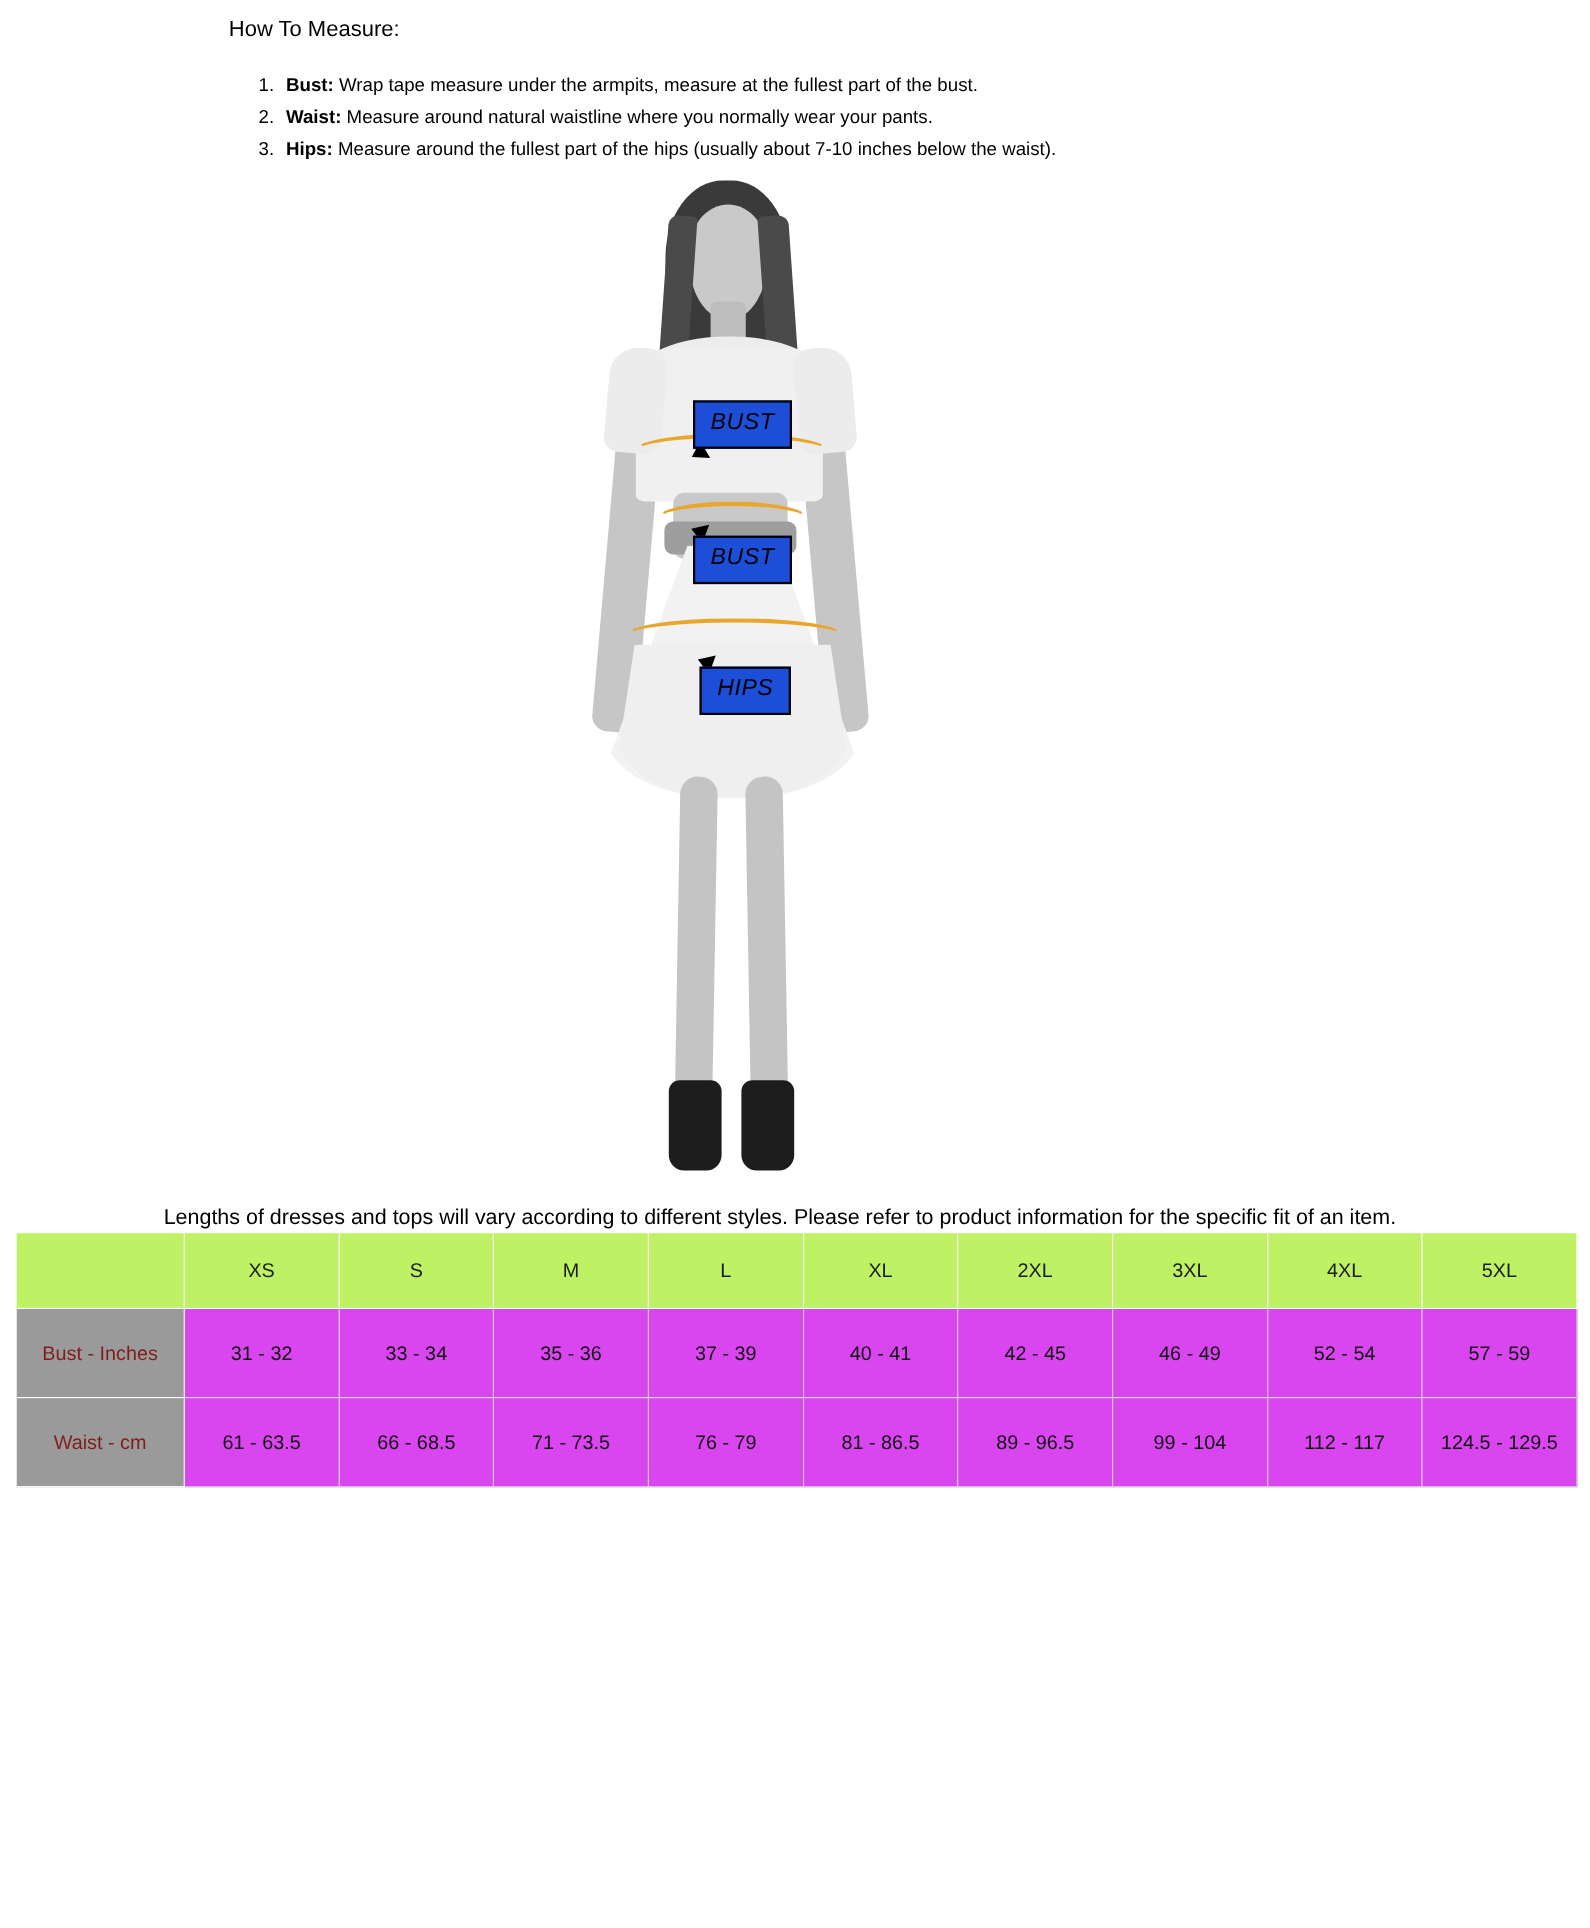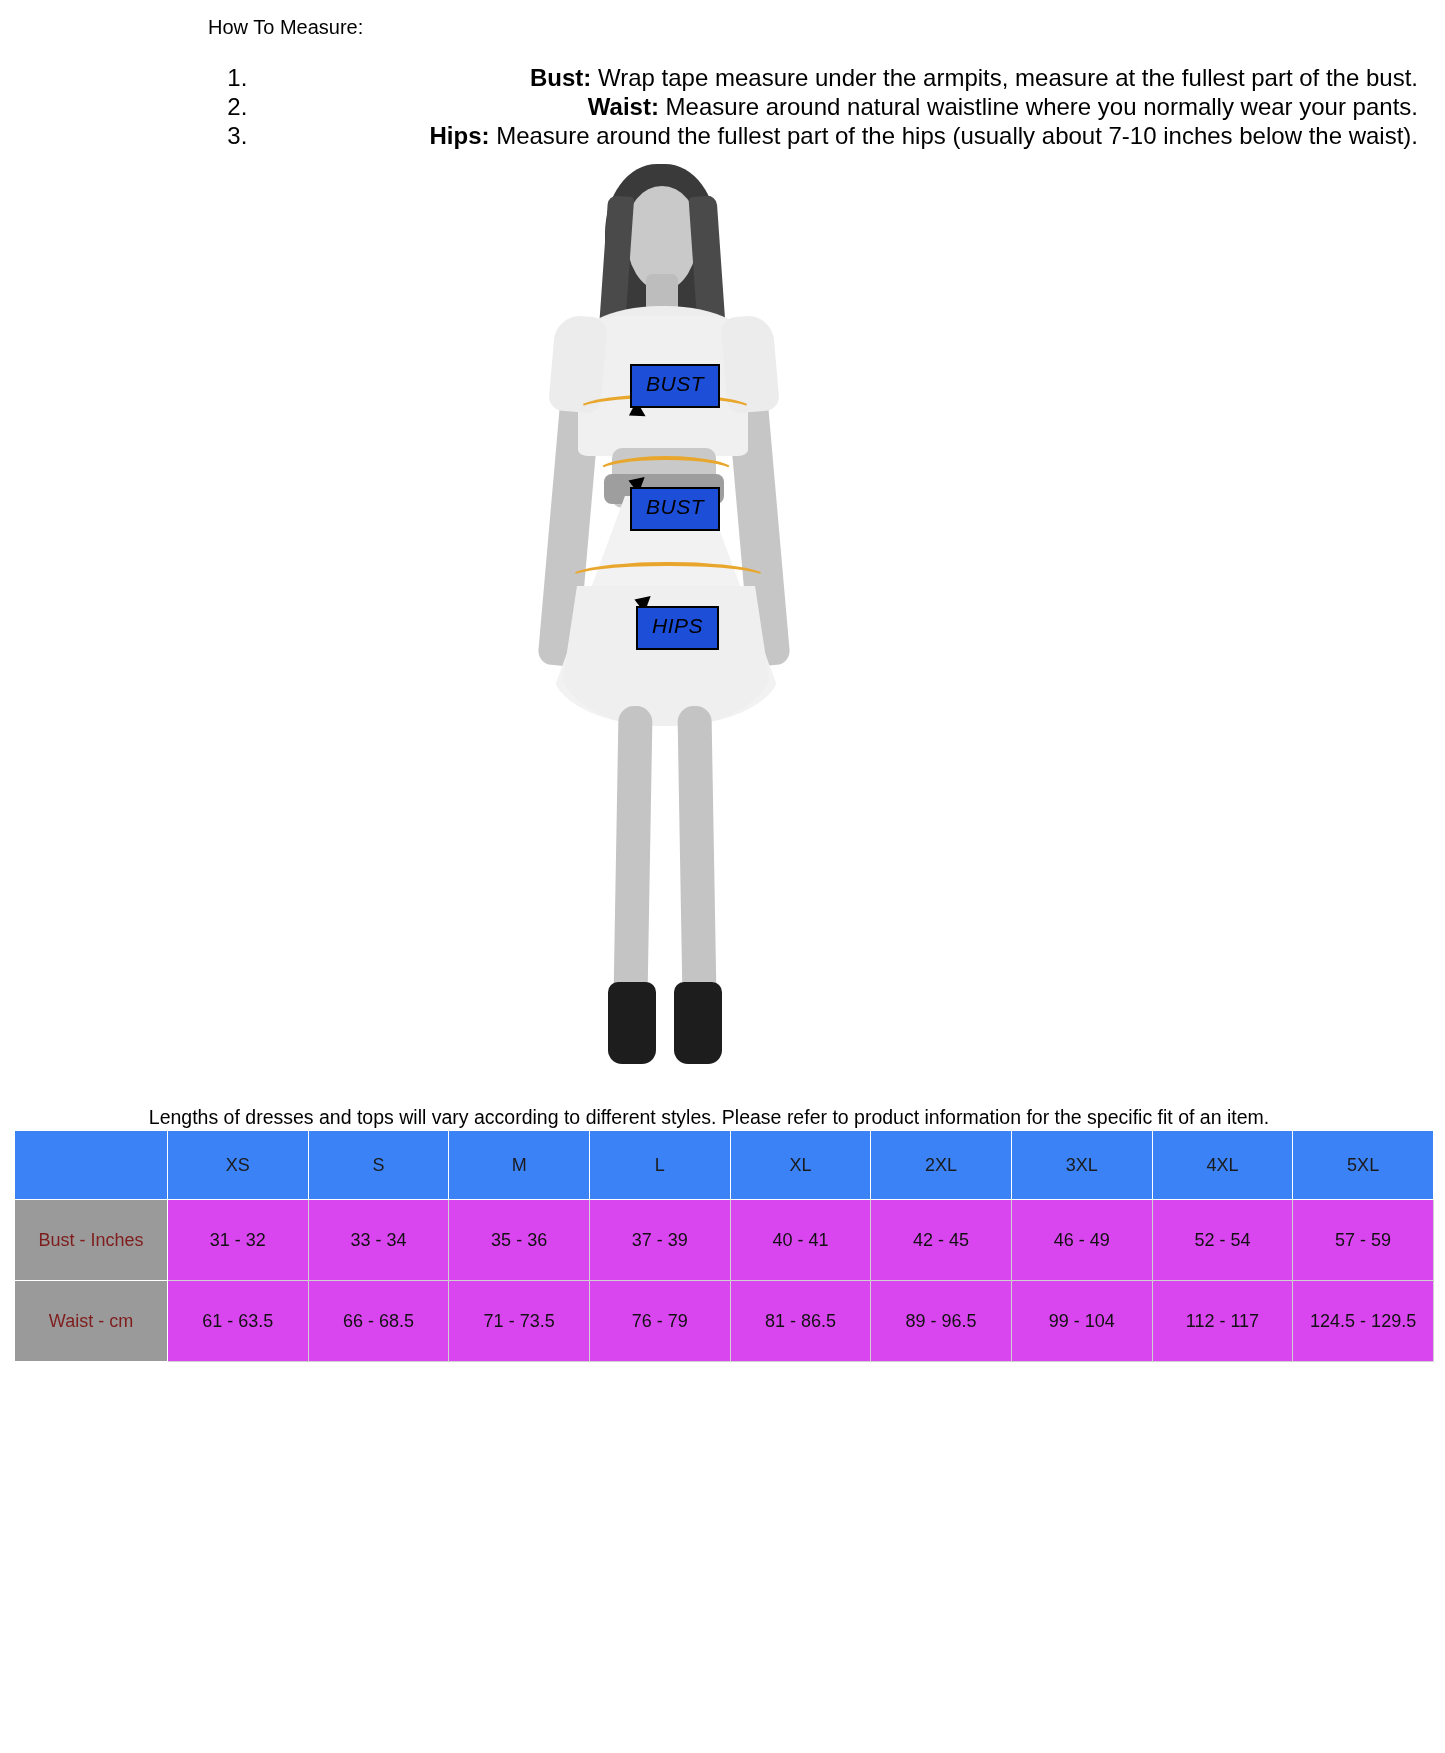--- a/index.html
+++ b/index.html
@@ -26,23 +26,22 @@
     padding-left: 208px;
   }
   .howto-title {
     font-size: 20px;
     line-height: 26px;
     color: #000;
   }
   ol.howto-list {
     margin: 24px 0 0 0;
     padding-left: 46px;
-    font-size: 24px;
+    font-size: 17px;
     line-height: 28px;
-    text-align: right;
   }
   ol.howto-list li {
     padding-left: 6px;
     margin-bottom: 1px;
   }
   ol.howto-list li b { font-weight: bold; }
 
   
   .figure-wrap {
     position: relative;
@@ -191,21 +190,21 @@
   }
   .pointer-bust { left: 120px; top: 247px; transform: rotate(150deg); }
   .pointer-waist { left: 120px; top: 318px; transform: rotate(200deg); }
   .pointer-hips { left: 126px; top: 437px; transform: rotate(200deg); }
 
   
   .note {
     text-align: center;
     font-size: 19.5px;
     line-height: 26px;
-    margin-top: 18px;
+    margin-top: 8px;
     padding: 0 20px;
   }
 
   
   .section-title {
     font-size: 25px;
     font-weight: bold;
     margin: 28px 0 14px 14px;
   }
   table.size-table {
@@ -215,21 +214,21 @@
     table-layout: fixed;
   }
   table.size-table th, table.size-table td {
     border: 1px solid #ffffff;
     text-align: center;
     font-size: 18px;
     height: 78px;
     font-weight: normal;
   }
   table.size-table thead th {
-    background: #3b82f6;
+    background: #bef264;
     color: #1b1b1b;
     height: 66px;
   }
   table.size-table tbody th {
     background: #9a9a9a;
     color: #7f1d1d;
   }
   table.size-table tbody td {
     background: #d946ef;
     color: #111;

